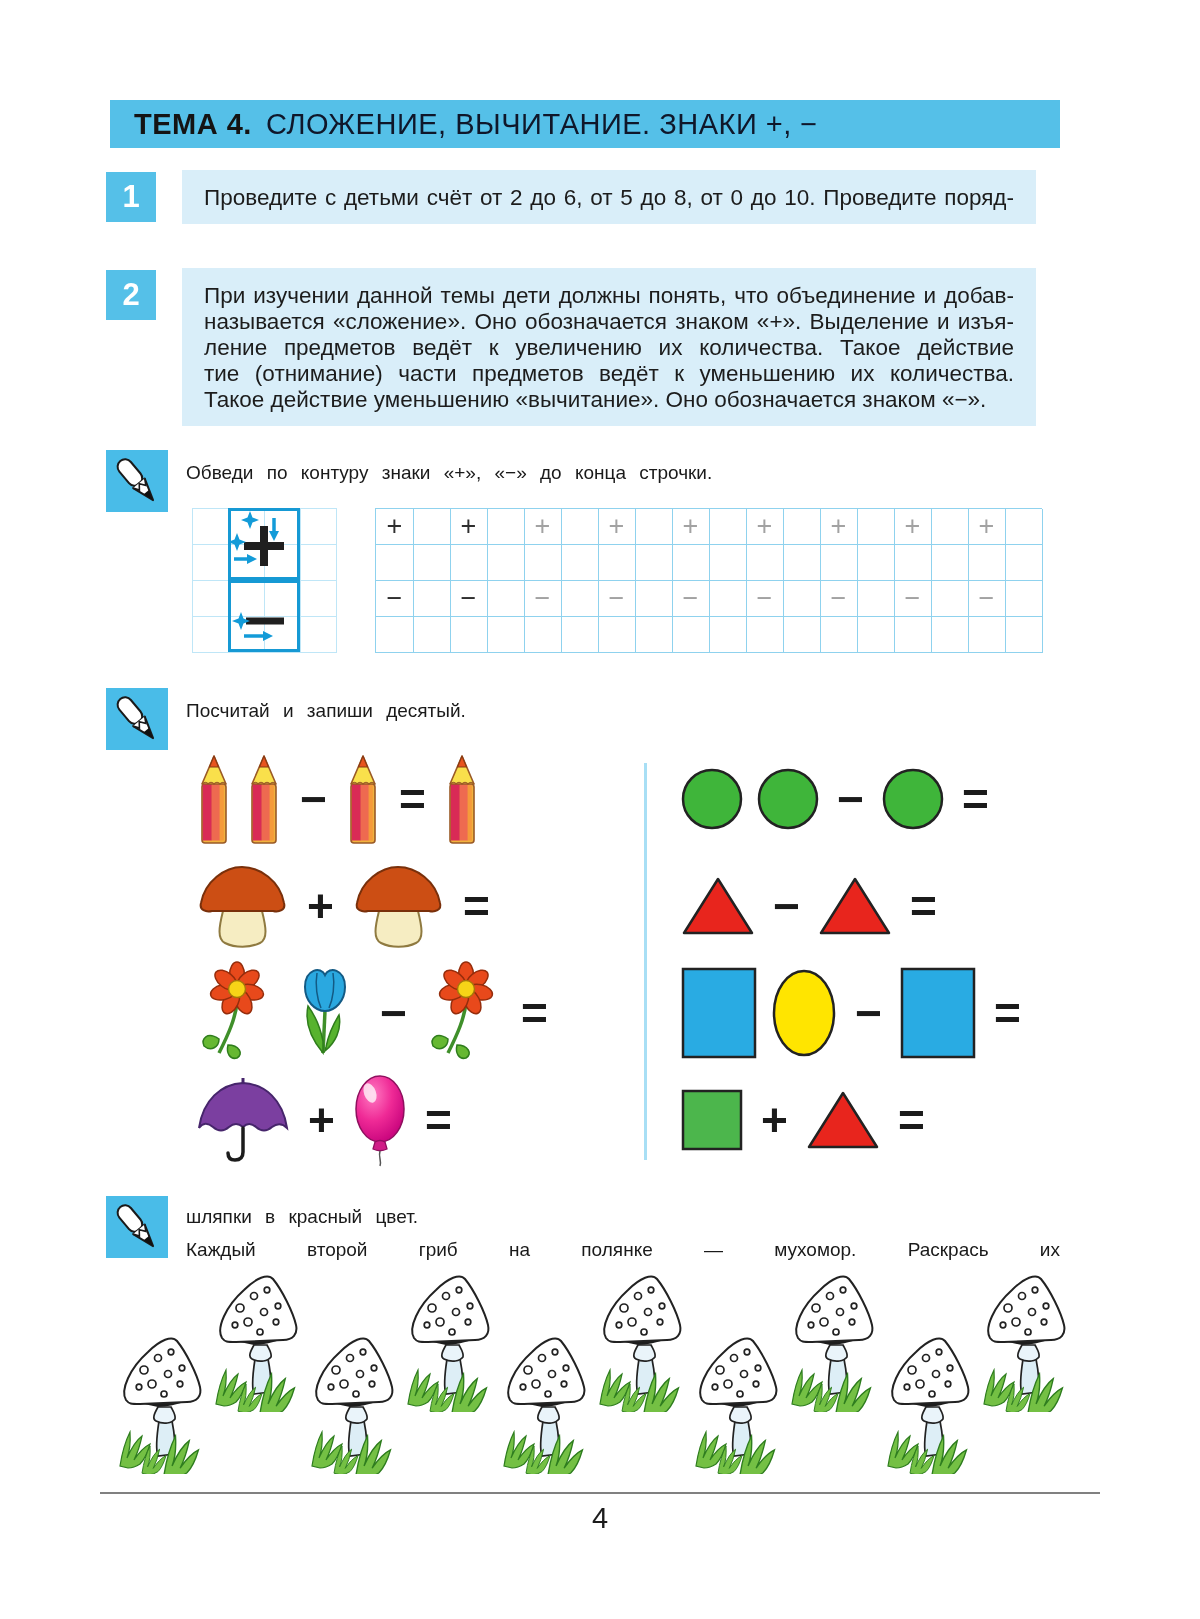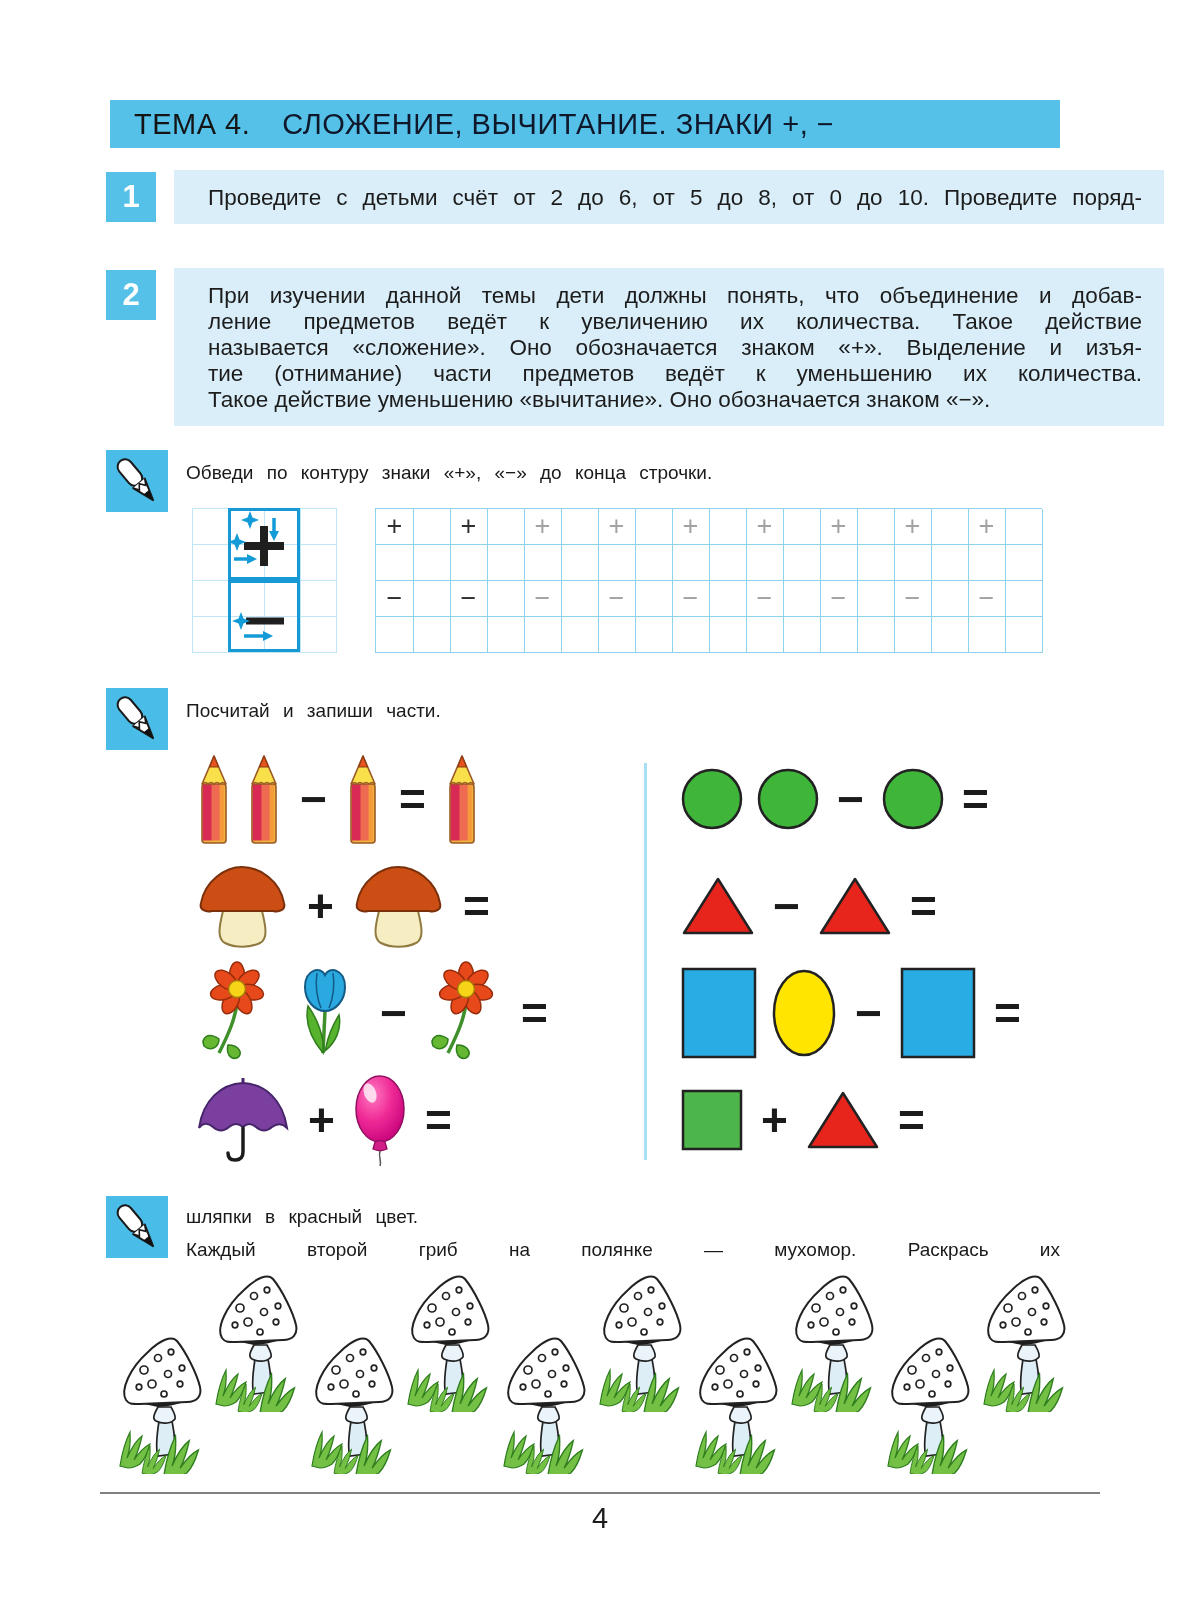--- a/index.html
+++ b/index.html
@@ -2,28 +2,28 @@
 <html><head>
 <meta charset="utf-8">
 <style>
   html,body{margin:0;padding:0;background:#ffffff;}
   .page{position:relative;width:1200px;height:1619px;background:#fff;overflow:hidden;
         font-family:"Liberation Sans","DejaVu Sans",sans-serif;color:#1c1c1c;}
 
   
   .header{position:absolute;left:110px;top:100px;width:950px;height:48px;background:#55c0e8;
           display:flex;align-items:center;padding-left:24px;box-sizing:border-box;}
-  .header .tema{font-size:29px;font-weight:normal;color:#141414;margin-right:32px;letter-spacing:.5px;}
+  .header .tema{font-size:29px;font-weight:bold;color:#141414;margin-right:14px;letter-spacing:.5px;}
   .header .title{font-size:29px;font-weight:normal;color:#0f172a;letter-spacing:.5px;}
 
   
   .note-row{position:absolute;left:106px;display:flex;}
   .badge{width:50px;height:50px;background:#55c0e8;color:#fff;font-size:31px;font-weight:bold;
          display:flex;align-items:center;justify-content:center;flex:0 0 50px;margin-top:2px;}
-  .note-box{margin-left:18px;width:990px;background:#d9eef9;padding:15px 22px 13px 34px;box-sizing:border-box;
+  .note-box{margin-left:26px;width:854px;background:#d9eef9;padding:15px 22px 13px 22px;box-sizing:border-box;
             font-size:22.5px;line-height:26px;}
   .textlines .tline{text-align:justify;text-align-last:justify;}
   .textlines .tline.last{text-align-last:left;}
 
   
   .pencil-chip{position:absolute;left:106px;width:62px;height:62px;}
   .pencil-chip svg{display:block;}
   .instr{position:absolute;left:186px;width:874px;font-size:19px;line-height:33px;color:#1a1a1a;
          word-spacing:8px;}
 
@@ -74,22 +74,22 @@
     <div class="badge">1</div>
     <div class="note-box textlines">
         <div class="tline">Проведите с детьми счёт от 2 до 6, от 5 до 8, от 0 до 10. Проведите поряд-</div>
       </div>
   </div>
 
   <div class="note-row" style="top:268px;">
     <div class="badge">2</div>
     <div class="note-box textlines">
         <div class="tline">При изучении данной темы дети должны понять, что объединение и добав-</div>
+        <div class="tline">называется «сложение». Оно обозначается знаком «+». Выделение и изъя-</div>
         <div class="tline">ление предметов ведёт к увеличению их количества. Такое действие</div>
-        <div class="tline">называется «сложение». Оно обозначается знаком «+». Выделение и изъя-</div>
         <div class="tline">тие (отнимание) части предметов ведёт к уменьшению их количества.</div>
         <div class="tline last">Такое действие уменьшению «вычитание». Оно обозначается знаком «−».</div>
       </div>
   </div>
 
   <div class="pencil-chip" style="top:450px;">
       <svg width="62" height="62" viewBox="0 0 62 62">
  <rect x="0" y="0" width="62" height="62" fill="#49bce8"></rect>
  <g transform="rotate(-40 31 31)">
   <rect x="23.5" y="5" width="15" height="30" rx="7.5" fill="#fff" stroke="#1a1a1a" stroke-width="2"></rect>
@@ -251,21 +251,21 @@
       <svg width="62" height="62" viewBox="0 0 62 62">
  <rect x="0" y="0" width="62" height="62" fill="#49bce8"></rect>
  <g transform="rotate(-40 31 31)">
   <rect x="23.5" y="5" width="15" height="30" rx="7.5" fill="#fff" stroke="#1a1a1a" stroke-width="2"></rect>
   <polygon points="23.5,34 38.5,34 31,56" fill="#fff" stroke="#1a1a1a" stroke-width="2" stroke-linejoin="round"></polygon>
   <polyline points="23.5,34 27,39.5 31,34.5 35,40 38.5,34" fill="#fff" stroke="#1a1a1a" stroke-width="1.6"></polyline>
   <polygon points="27.6,45.5 34.4,45.5 31,56" fill="#111"></polygon>
  </g>
       </svg>
     </div>
-  <div class="instr" style="top:694px;">Посчитай и запиши части.</div>
+  <div class="instr" style="top:694px;">Посчитай и запиши десятый.</div>
 
   <div class="count-area">
     <div id="count-left" class="count-col">
         <div class="count-row">
           <span class="shape">
             <svg width="38" height="98" viewBox="0 0 38 98">
  <rect x="7" y="34" width="24" height="59" rx="3" fill="#f0b23f" stroke="#9a5a26" stroke-width="1.6"></rect>
  <rect x="7.8" y="34" width="9" height="56.5" fill="#d92a56"></rect>
  <rect x="16.8" y="34" width="8" height="56.5" fill="#ee6a50"></rect>
  <rect x="24.8" y="34" width="4" height="56.5" fill="#f59a3a"></rect>

